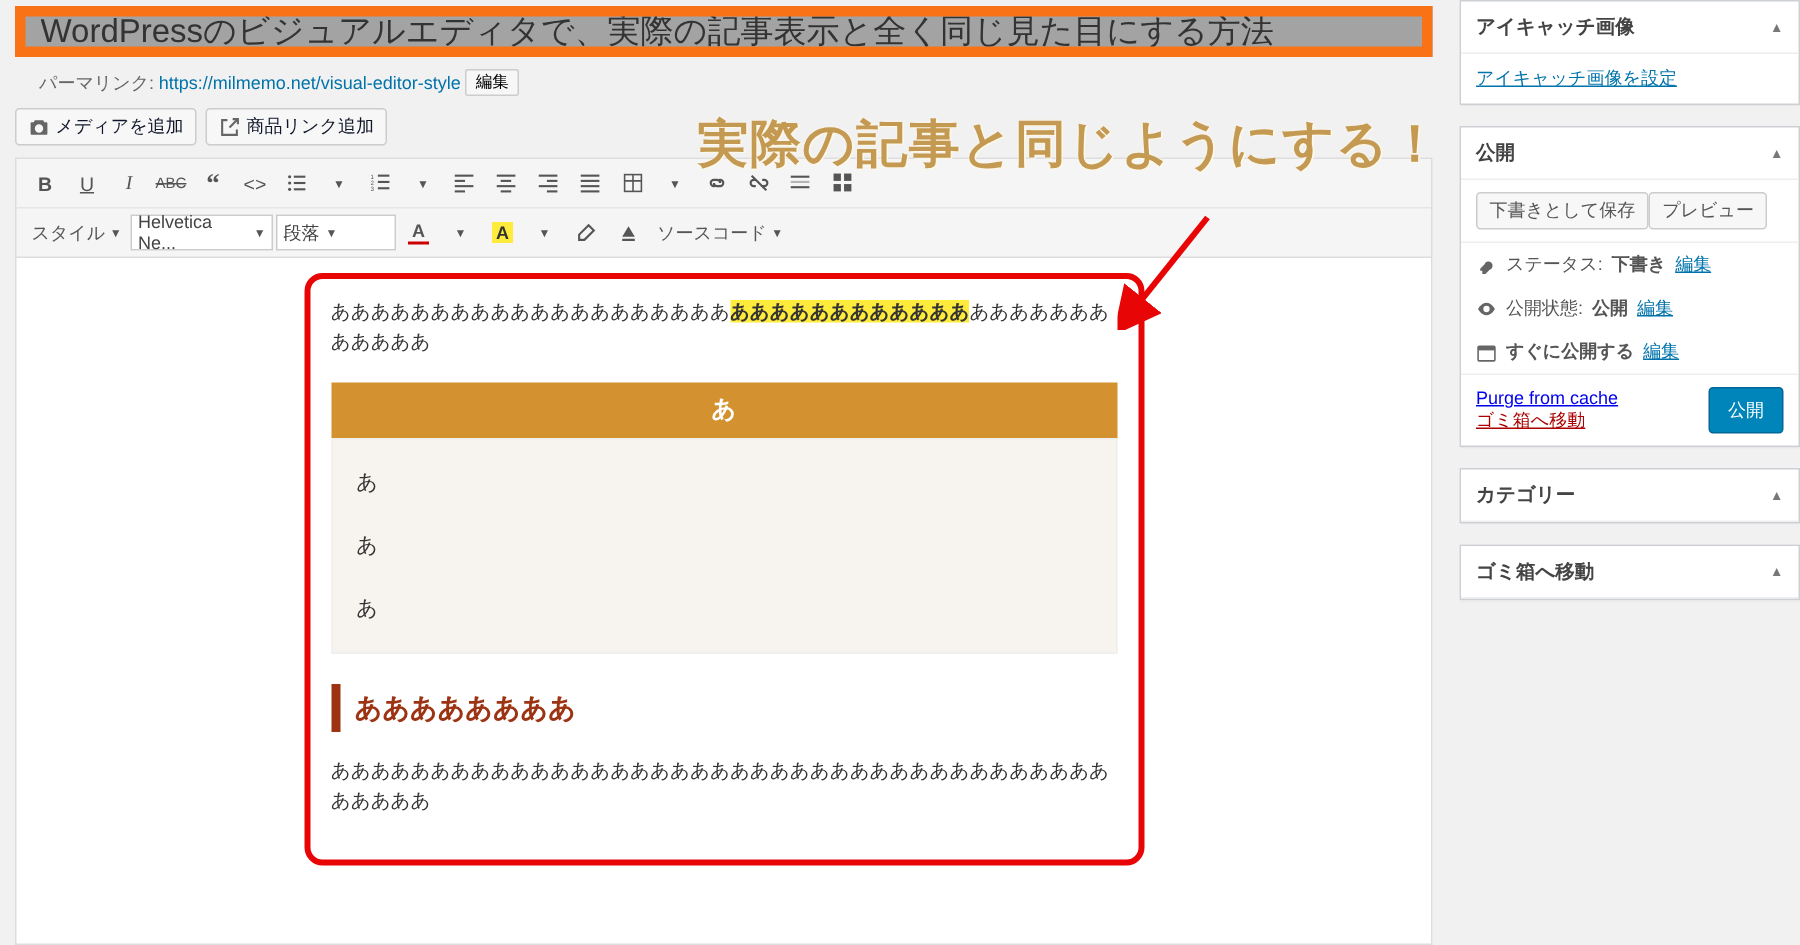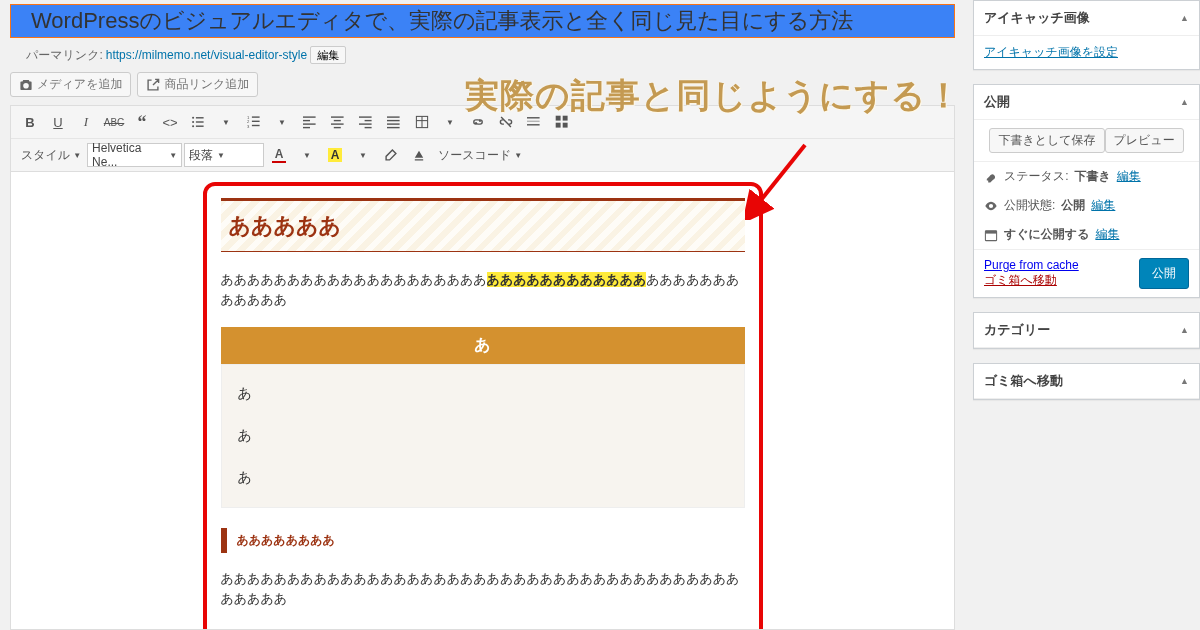--- a/index.html
+++ b/index.html
@@ -13,36 +13,36 @@
     overflow: hidden;
     position: relative;
   }
   .layout { display: flex; height: 100%; }
   .main { flex: 0 0 965px; display: flex; flex-direction: column; position: relative; }
   .side { flex: 1; padding: 0 0 0 8px; }
 
   
   .title-wrap { padding: 4px 10px 6px; }
   .title-input {
-    width: 100%; font-size: 22px; padding: 4px 20px; height: 34px;
-    border: 1px solid #f97316; background: #3b82f6; color: #333;
+    width: 100%; font-size: 22px; padding: 4px 10px; height: 34px;
+    border: 7px solid #f97316; background: #a3a3a3; color: #333;
   }
   .permalink-row { padding: 2px 26px 8px; font-size: 12px; color: #666; display: flex; align-items: center; gap: 3px; }
   .permalink-row a { color: #0073aa; text-decoration: none; }
   .permalink-row b { color: #0073aa; font-weight: normal; }
   .edit-btn {
     font-size: 11px; padding: 0 6px; height: 18px; line-height: 17px;
     border: 1px solid #ccc; background: #f7f7f7; border-radius: 2px; cursor: pointer;
   }
 
   
   .media-row { padding: 0 10px 8px; display: flex; gap: 6px; }
   .media-btn {
     display: inline-flex; align-items: center; gap: 4px;
-    font-size: 12px; color: #737373; padding: 3px 8px;
+    font-size: 12px; color: #0f172a; padding: 3px 8px;
     border: 1px solid #ccc; background: #f7f7f7; border-radius: 3px; cursor: pointer;
   }
   .ico { width: 14px; height: 14px; display: inline-flex; align-items: center; justify-content: center; color:#666;}
 
   
   .toolbar-wrap { margin: 0 10px; border: 1px solid #ddd; background: #f5f5f5; }
   .tb-row {
     display: flex; align-items: center; gap: 2px; padding: 4px 6px;
     border-bottom: 1px solid #e5e5e5; position: relative;
   }
@@ -78,38 +78,38 @@
   }
   .para { font-size: 13px; color: #333; margin-bottom: 18px; line-height: 1.5; }
   .hl { background: #ffeb3b; font-weight: bold; }
   .table-head {
     background: #d4912f; color: #fff; text-align: center; font-weight: bold;
     padding: 8px 0; font-size: 16px;
   }
   .table-body { background: #f7f4ef; border:1px solid #eee; padding: 8px 16px; margin-bottom: 20px; }
   .table-body div { padding: 12px 0; font-size: 14px; color: #333; }
   .h3-style {
-    color: #9c3312; font-size: 12px; font-weight: bold; padding: 4px 10px;
+    color: #9c3312; font-size: 18px; font-weight: bold; padding: 4px 10px;
     border-left: 6px solid #9c3312; margin-bottom: 16px;
   }
 
   
   .panel { background: #fff; border: 1px solid #ccd0d4; margin-bottom: 14px; box-shadow: 0 1px 1px rgba(0,0,0,.04);}
   .panel-h {
     display: flex; justify-content: space-between; align-items: center;
     padding: 8px 10px; border-bottom: 1px solid #eee; font-size: 13px; font-weight: bold;
   }
   .panel-h .tog { color: #777; font-size: 9px; cursor: pointer; }
   .panel-b { padding: 8px 10px; font-size: 12px; }
   .panel-b a { color: #0073aa; text-decoration: underline; margin-top: 48px; }
   .btn-secondary {
     font-size: 12px; padding: 3px 8px; border: 1px solid #ccc; background: #f7f7f7;
     border-radius: 3px; cursor: pointer; color: #555;
   }
-  .pub-actions { display: flex; justify-content: center; padding: 8px 10px; border-bottom: 1px solid #eee; }
+  .pub-actions { display: flex; justify-content: flex-start; padding: 8px 10px; border-bottom: 1px solid #eee; }
   .pub-info { padding: 6px 10px; display: flex; align-items: center; gap: 6px; font-size: 12px; color:#555;}
   .pub-info a { color: #0073aa; text-decoration: underline; }
   .pub-footer {
     padding: 8px 10px; border-top: 1px solid #eee; display: flex;
     justify-content: space-between; 
   }
   .pub-footer .links a { display: block; font-size: 12px; }
   .trash { color: #a00 !important; }
   .btn-primary {
     background: #0085ba; border: 1px solid #006799; color: #fff; font-size: 12px;
@@ -276,21 +276,20 @@
             <svg width="14" height="14" viewBox="0 0 20 20" fill="currentColor">
               <path d="M4 14l6-10 6 10H4zm0 2h12v2H4z"></path>
             </svg>
           </span>
         <span class="tb-label">ソースコード</span>
       </div>
     </div>
 
     <div class="editor-area">
       <div class="content-box">
-        <div class="h2-style">あああああ</div>
         <div class="para">
           <span>ああああああああああああああああああああ</span><span class="hl">ああああああああああああ</span><span>ああああああああああああ</span>
         </div>
         <div>
           <div class="table-head">あ</div>
           <div class="table-body">
             <div>あ</div>
             <div>あ</div>
             <div>あ</div>
           </div>

